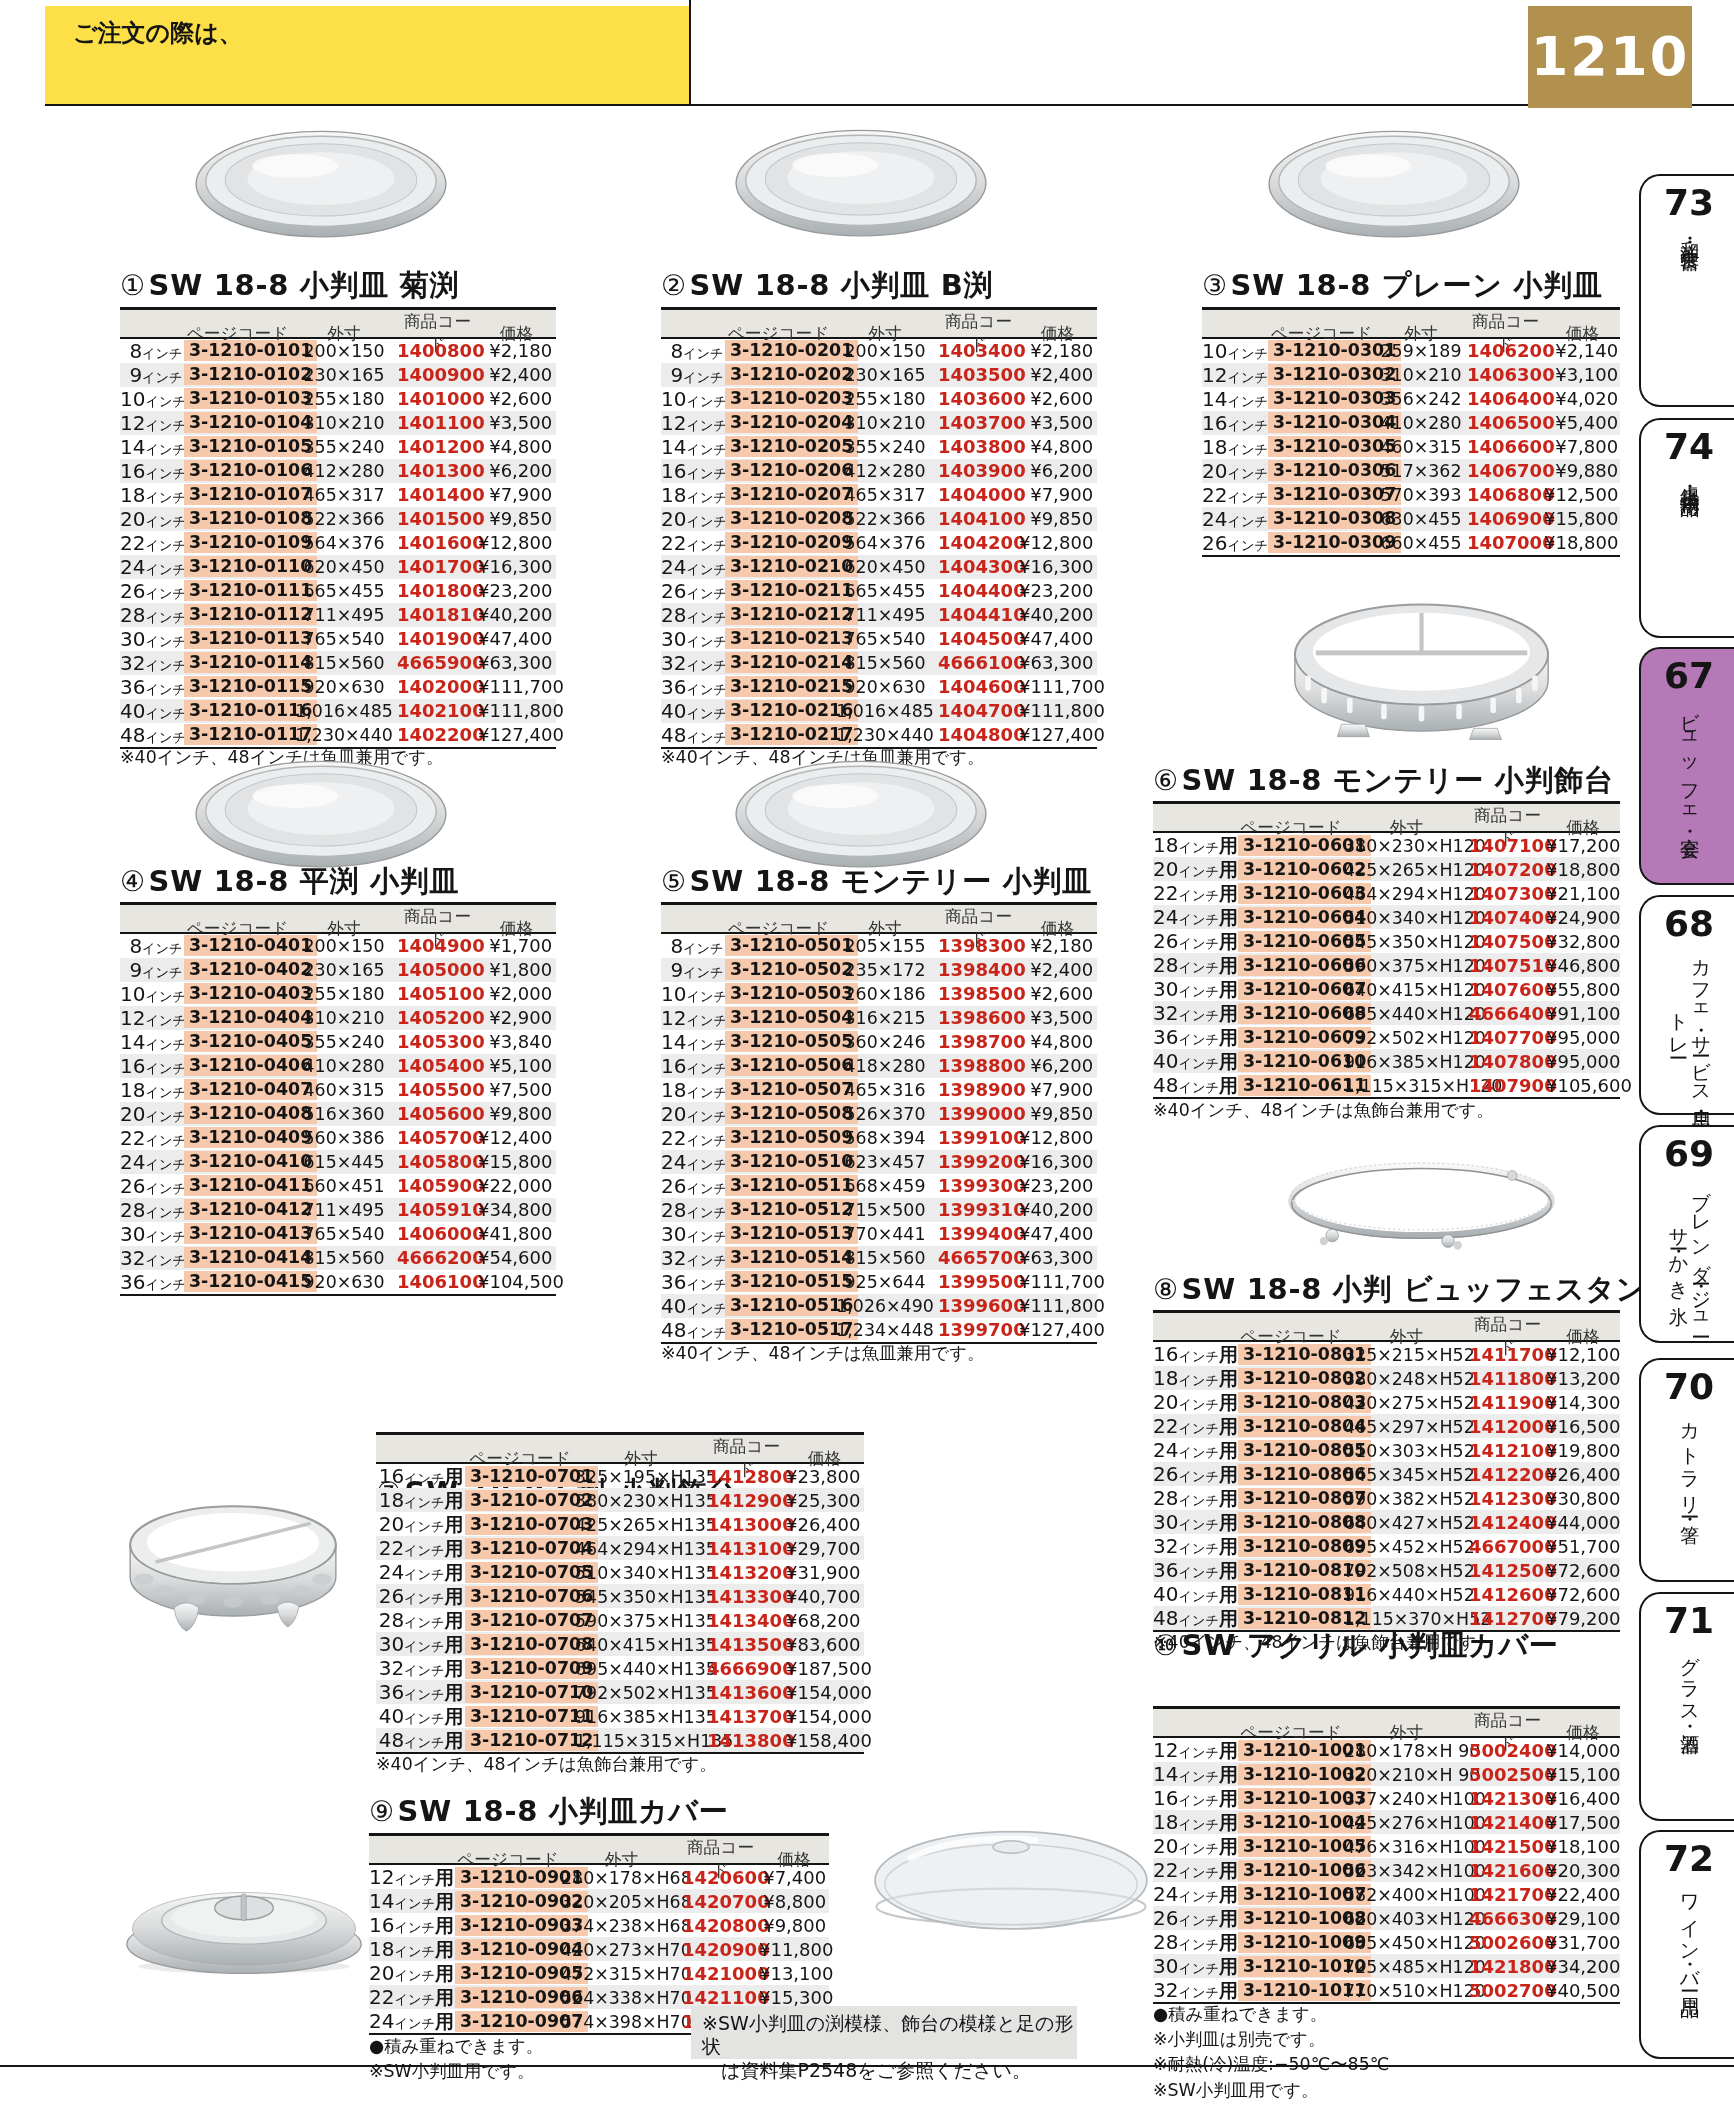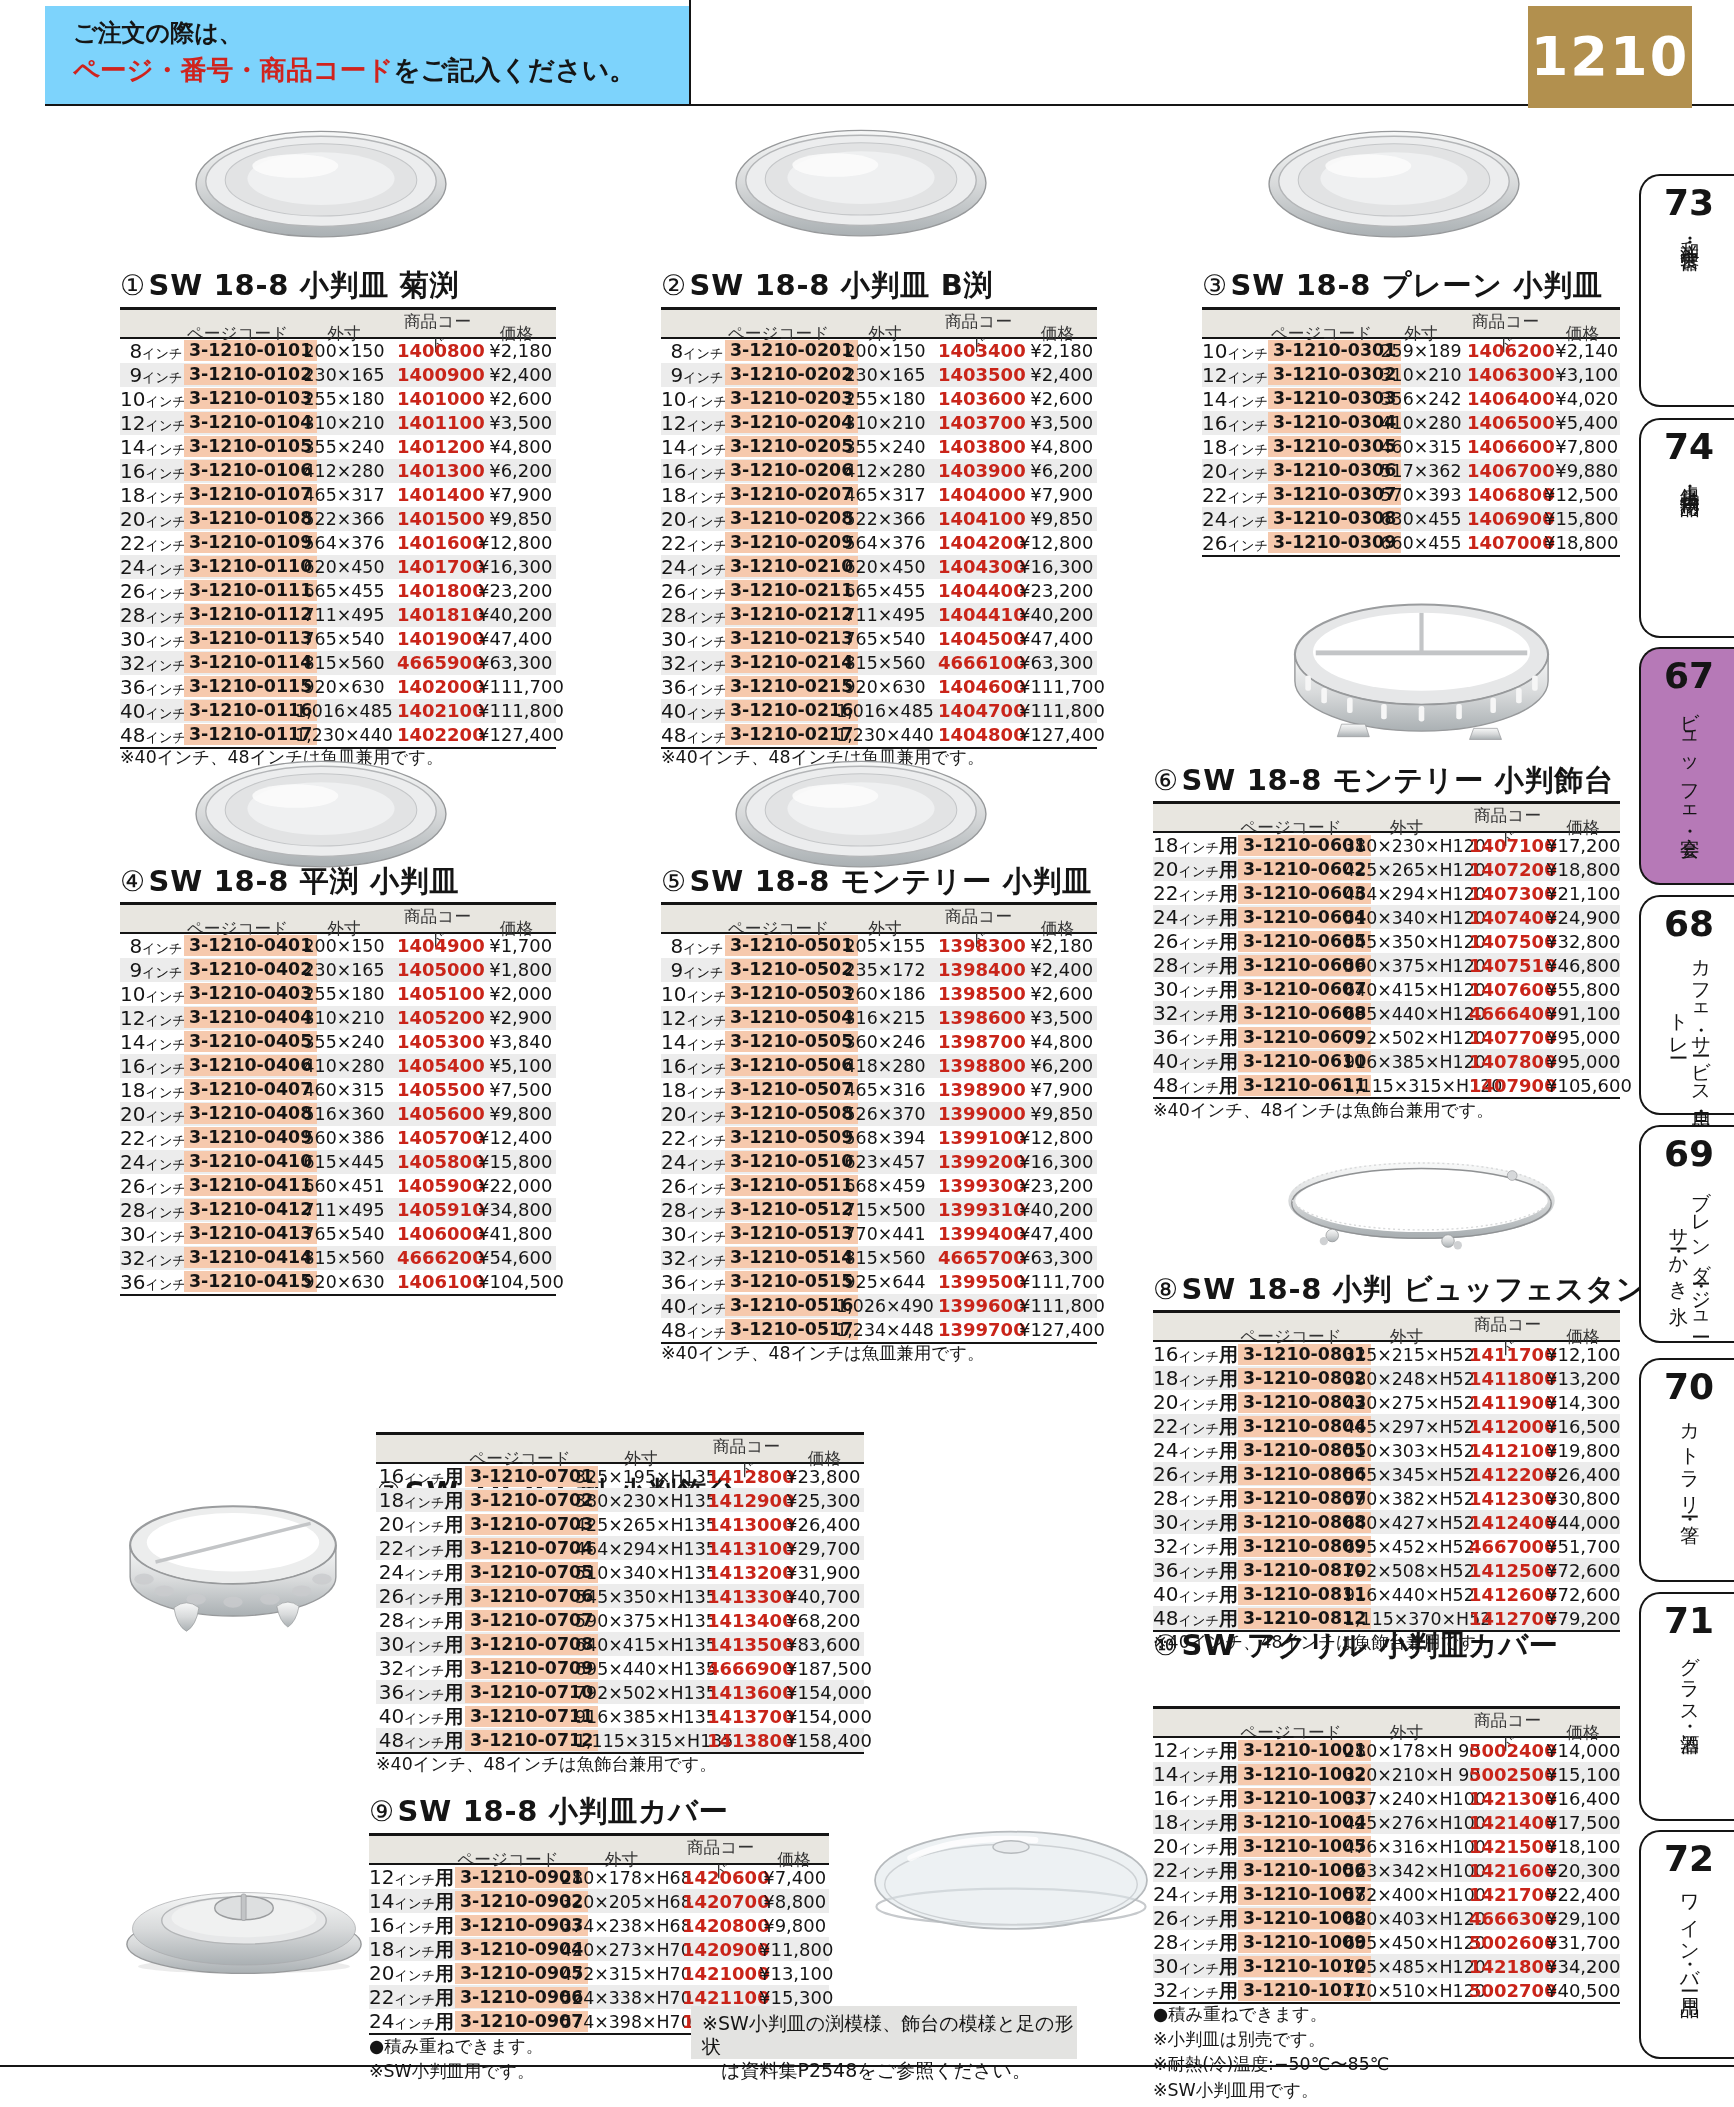--- a/index.html
+++ b/index.html
@@ -1,21 +1,21 @@
 <!DOCTYPE html>
 <html style="font-size:11px"><head>
 <meta charset="utf-8">
 <style>
   html,body{margin:0;padding:0;background:#fff;}
   .page{position:relative;width:1734px;height:2108px;background:#ffffff;overflow:hidden;
         font-family:"DejaVu Sans","Liberation Sans",sans-serif;color:#151515;}
   .abs{position:absolute;}
 
   
-  .notice-box{left:45px;top:5.6px;width:645px;height:99px;background:#7dd3fc;padding:9.8px 0 0 28px;box-sizing:border-box;}
+  .notice-box{left:45px;top:5.6px;width:645px;height:99px;background:#fde047;padding:9.8px 0 0 28px;box-sizing:border-box;}
   .notice-l1{font-size:24px;font-weight:bold;line-height:1.5;}
   .notice-l2{font-size:26.5px;font-weight:bold;line-height:1.4;}
   .notice-em{color:#d0231d;}
   .header-vrule{left:689px;top:0px;width:2.1px;height:106px;background:#151515;}
   .header-hrule{left:45px;top:104px;width:1689px;height:2.1px;background:#151515;}
   .category-title{left:941px;top:33px;width:564px;text-align:right;font-size:39px;font-weight:bold;color:#b2904e;letter-spacing:1.4px;}
   .pagenum-box{left:1528px;top:5.6px;width:164px;height:102px;background:#b2904e;color:#fff;
                display:flex;align-items:center;justify-content:center;font-size:54px;font-weight:bold;letter-spacing:2.1px;}
 
   
@@ -51,23 +51,20 @@
   .tab .tnum{font-size:36px;font-weight:bold;margin-top:8.4px;line-height:1.05;}
   .tab .tlabel{writing-mode:vertical-rl;margin:2.8px auto 0 auto;font-size:19.5px;letter-spacing:2.1px;line-height:1.15;}
 </style>
 </head>
 <body>
 
 <div class="page">
 
   <div class="abs notice-box">
     <div class="notice-l1">ご注文の際は、</div>
-    <div class="notice-l2">
-      <span class="notice-em">ページ・番号・商品コード</span><span>をご記入ください。</span>
-    </div>
   </div>
   <div class="abs header-vrule"></div>
   <div class="abs header-hrule"></div>
   <div class="abs pagenum-box">1210</div>
 
   <div id="products">
       <div class="abs" style="left: 192px; top: 123px;"><svg width="258" height="118" viewBox="0 0 370 170">
           <defs>
             <linearGradient id="g0" x1="0" y1="0" x2="0" y2="1">
 <stop offset="0" stop-color="#f7f8f8"></stop>

